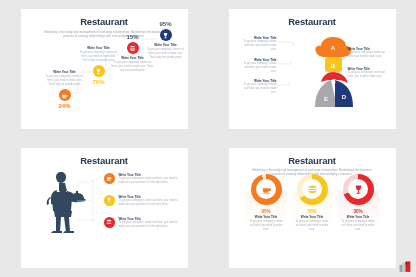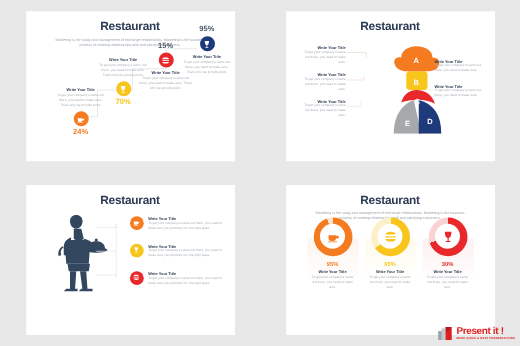--- a/index.html
+++ b/index.html
@@ -320,20 +320,16 @@
       </div>
     </div>
 
     <div class="logo">
       <svg class="logo-mark" viewBox="0 0 24 24">
         <rect x="1" y="9" width="7" height="13" fill="#9AA3AD"></rect>
         <rect x="6" y="5" width="7" height="17" fill="#C2C8CE"></rect>
         <path d="M12 3 L21 3 L21 22 L12 22 Z" fill="#E02020"></path>
         <path d="M12 3 L21 3 L13 11 Z" fill="#B51818"></path>
       </svg>
-      <div>
-        <div class="logo-text">Present it !</div>
-        <div class="logo-tag">MAKE QUICK &amp; EASY PRESENTATIONS</div>
-      </div>
     </div>
   </div>
 
 </div>
 
 </body></html>

